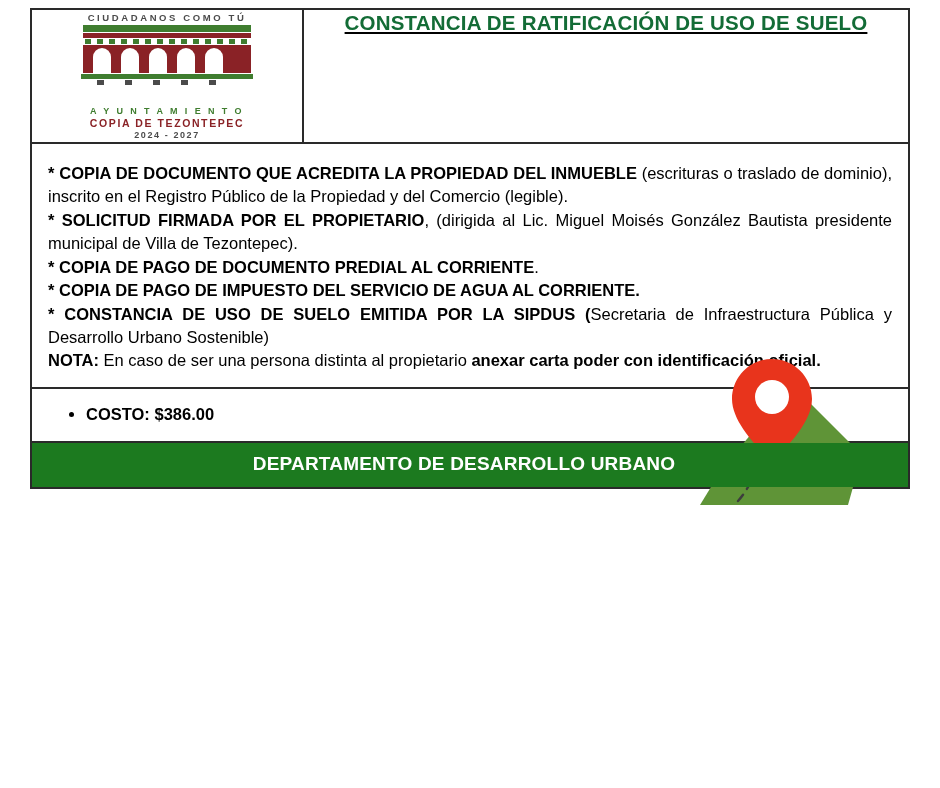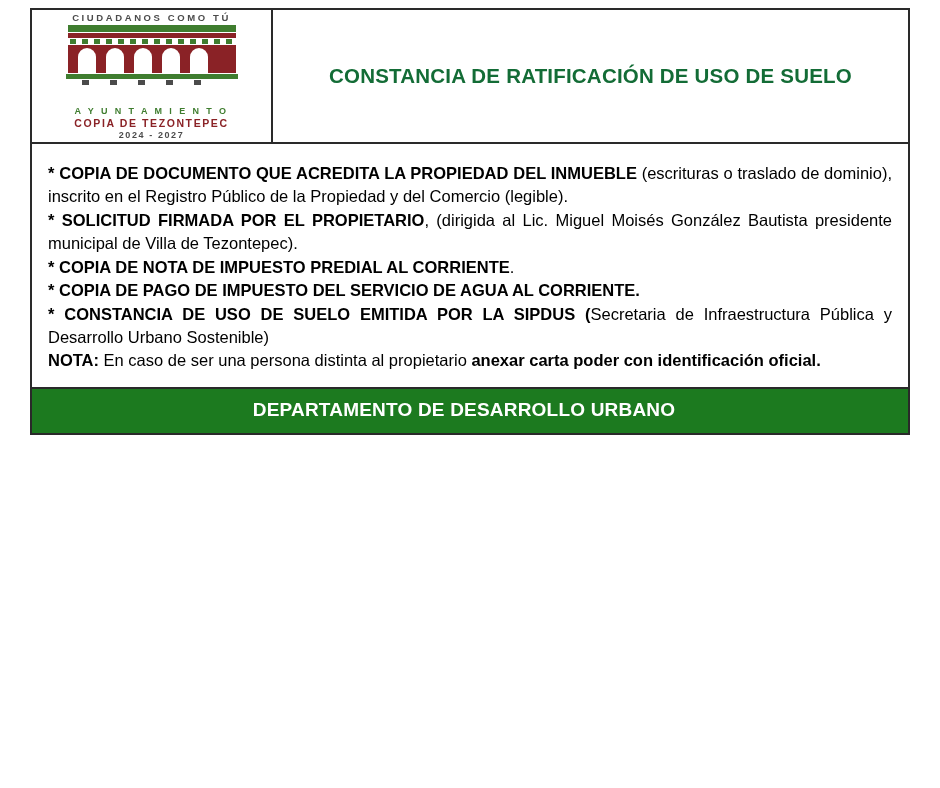--- a/index.html
+++ b/index.html
@@ -33,21 +33,21 @@
   }
 
   
   .header {
     display: flex;
     align-items: stretch;
     border-bottom: 2px solid #2a2a2a;
     height: 132px;
   }
   .logo-cell {
-    width: 241px;
+    width: 272px;
     border-right: 2px solid #2a2a2a;
     box-sizing: border-box;
     display: flex;
     align-items: center;
     justify-content: center;
     padding: 4px 0;
   }
   .logo {
     width: 200px;
     text-align: center;
@@ -83,24 +83,24 @@
   .logo-bottom3 {
     font-size: 9px;
     letter-spacing: 1.6px;
     color: #4b4b4b;
     font-weight: 700;
     margin-top: 2px;
   }
   .title-cell {
     flex: 1;
     display: flex;
-    align-items: center;
     justify-content: center;
     padding: 0 14px;
     box-sizing: border-box;
+    text-decoration: underline;
   }
   .doc-title {
     font-size: 20.5px;
     font-weight: bold;
     color: #136c36;
     text-align: center;
     letter-spacing: 0.2px;
     line-height: 1.25;
   }
 
@@ -230,34 +230,52 @@
       <p class="req-line">
         <b>*</b>
         <b>COPIA DE DOCUMENTO QUE ACREDITA LA PROPIEDAD DEL INMUEBLE</b><span> (escrituras o traslado de dominio), inscrito en el Registro Público de la Propiedad y del Comercio (legible).</span>
       </p>
       <p class="req-line">
         <b>*</b>
         <b>SOLICITUD FIRMADA POR EL PROPIETARIO</b><span>, (dirigida al Lic. Miguel Moisés González Bautista presidente municipal de Villa de Tezontepec).</span>
       </p>
       <p class="req-line">
         <b>*</b>
-        <b>COPIA DE NOTA DE IMPUESTO PREDIAL AL CORRIENTE</b><span>.</span>
+        <b>COPIA DE PAGO DE DOCUMENTO PREDIAL AL CORRIENTE</b><span>.</span>
       </p>
       <p class="req-line">
         <b>*</b>
         <b>COPIA DE PAGO DE IMPUESTO DEL SERVICIO DE AGUA AL CORRIENTE.</b><span></span>
       </p>
       <p class="req-line">
         <b>*</b>
         <b>CONSTANCIA DE USO DE SUELO EMITIDA POR LA SIPDUS (</b><span>Secretaria de Infraestructura Pública y Desarrollo Urbano Sostenible)</span>
       </p>
       <p class="req-line">
         <b>NOTA:</b><span> En caso de ser una persona distinta al propietario </span><b>anexar carta poder con identificación oficial.</b>
       </p>
     </div>
 
+    <div class="cost-cell">
+      <ul class="cost-list">
+        <li>COSTO: $386.00</li>
+      </ul>
+      <div class="map-graphic">
+        <svg width="200" height="190" viewBox="0 0 200 190" xmlns="http://www.w3.org/2000/svg">
+
+          <polygon points="42,140 112,56 182,126 168,176 20,176" fill="#5f9437"></polygon>
+
+          <path d="M58 172 C 74 154, 72 140, 92 134 C 112 128, 120 120, 148 120" fill="none" stroke="#3d3d3d" stroke-width="2.4" stroke-dasharray="8 7" stroke-linecap="round"></path>
+
+          <ellipse cx="92" cy="129" rx="20" ry="9" fill="#f2b830"></ellipse>
+
+          <path d="M92 30 C 70 30, 52 48, 52 70 C 52 96, 84 124, 92 133 C 100 124, 132 96, 132 70 C 132 48, 114 30, 92 30 Z" fill="#e8341c"></path>
+          <circle cx="92" cy="68" r="17" fill="#ffffff"></circle>
+        </svg>
+      </div>
+    </div>
 
     <div class="footer">
       <div class="footer-line1">DEPARTAMENTO DE DESARROLLO URBANO</div>
     </div>
 
   </div>
 </div>
 
 </body></html>

